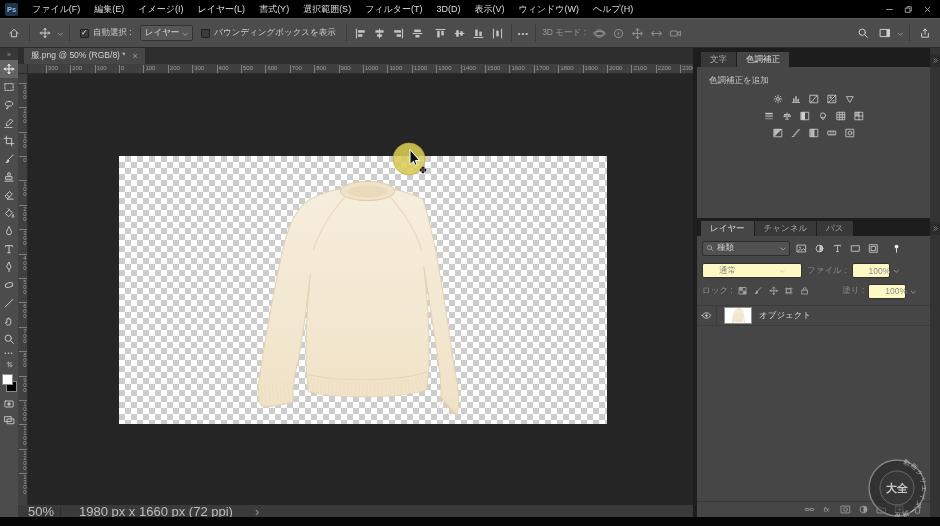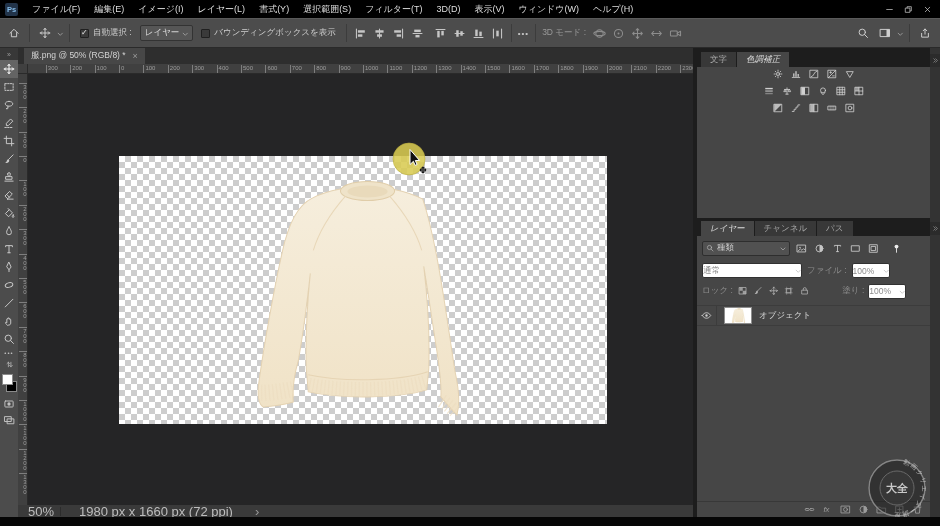--- a/index.html
+++ b/index.html
@@ -88,39 +88,39 @@
   #statusbar .docinfo{margin-left:14px;}
   #statusbar .schev{margin-left:22px;color:#9a9a9a;}
 
   
   .pgroup{position:absolute;left:697px;width:233px;}
   #panel1{top:51px;height:167px;}
   #panel2{top:220px;height:297px;}
   .ptabs{height:17px;display:flex;align-items:flex-end;gap:1px;padding-left:4px;font-size:8.5px;}
   .ptabs .ptab{height:16px;display:flex;align-items:center;padding:0 9px;background:#383838;
     color:#a8a8a8;}
-  .ptabs .ptab.active{background:#464646;color:#dcdcdc;font-style:italic;}
+  .ptabs .ptab.active{background:#464646;color:#dcdcdc;}
   .pbody{position:absolute;left:0;right:0;top:16px;bottom:0;background:#464646;}
 
   #adj-header{padding:8px 0 5px 12px;font-size:8.5px;color:#c6c6c6;}
   .adjrow{display:flex;justify-content:center;gap:4px;margin-bottom:3px;}
   .adjrow .item{width:14px;height:14px;display:flex;align-items:center;justify-content:center;
     font-size:10px;color:#d0d0d0;}
 
   .l-row{display:flex;align-items:center;padding:0 5px;font-size:8.5px;color:#8c8c8c;}
   #filter-row{height:24px;gap:5px;}
   #search-box{display:flex;align-items:center;gap:3px;width:88px;height:15px;background:#515151;
     border:1px solid #2e2e2e;border-radius:2px;padding:0 3px;color:#d0d0d0;}
   #search-box .ic{width:8px;height:8px;color:#bbb;}
   #filter-icons{gap:5px;}
   #filter-icons .item{font-size:11px;color:#c6c6c6;display:flex;}
   #filter-icons .item:last-child{color:#ececec;margin-left:5px;}
   #blend-row{height:21px;gap:5px;}
-  .dbox{display:flex;align-items:center;background:#ffffff;border:1px solid #313131;border-radius:2px;
-    height:15px;padding:0 0;color:#8c8c8c;}
+  .dbox{display:flex;align-items:center;background:#fef9c3;border:1px solid #313131;border-radius:2px;
+    height:15px;padding:0 16px;color:#8c8c8c;}
   #blend-box{width:100px;}
   .vbox{width:38px;justify-content:space-between;}
   #lock-row{height:20px;gap:4px;}
   #lock-icons{gap:4px;}
   #lock-icons .item{font-size:9.5px;color:#b2b2b2;display:flex;}
   #layer-row{height:21px;border-top:1px solid #3c3c3c;border-bottom:1px solid #3c3c3c;
     margin-top:4px;color:#d8d8d8;padding:0;}
   #eye-box{width:20px;height:100%;display:flex;align-items:center;justify-content:center;
     border-right:1px solid #3c3c3c;color:#cfcfcf;font-size:11px;}
   #layer-thumb{width:28px;height:17px;margin:0 7px;border:1px solid #8e8e8e;background:#fff;
@@ -572,20 +572,21 @@
   <div id="panel1" class="pgroup">
     <div class="ptabs">
         <span class="ptab">
           <span class="lbl">文字</span>
         </span>
         <span class="ptab active">
           <span class="lbl">色調補正</span>
         </span>
       </div>
     <div class="pbody">
+      <div id="adj-header">色調補正を追加</div>
       <div class="adjrow">
           <span class="item">
             <svg class="ic" viewBox="0 0 16 16" fill="none" stroke="currentColor" stroke-width="1.3" stroke-linecap="round" stroke-linejoin="round">
               <circle cx="8" cy="8" r="2.4"></circle>
               <path d="M8 1.8v1.9M8 12.3v1.9M1.8 8h1.9M12.3 8h1.9M3.6 3.6l1.3 1.3M11.1 11.1l1.3 1.3M12.4 3.6l-1.3 1.3M4.9 11.1l-1.3 1.3"></path>
             </svg>
           </span>
           <span class="item">
             <svg class="ic" viewBox="0 0 16 16" fill="none" stroke="currentColor" stroke-width="1.3" stroke-linecap="round" stroke-linejoin="round">
               <path d="M2 13.5h12"></path>

